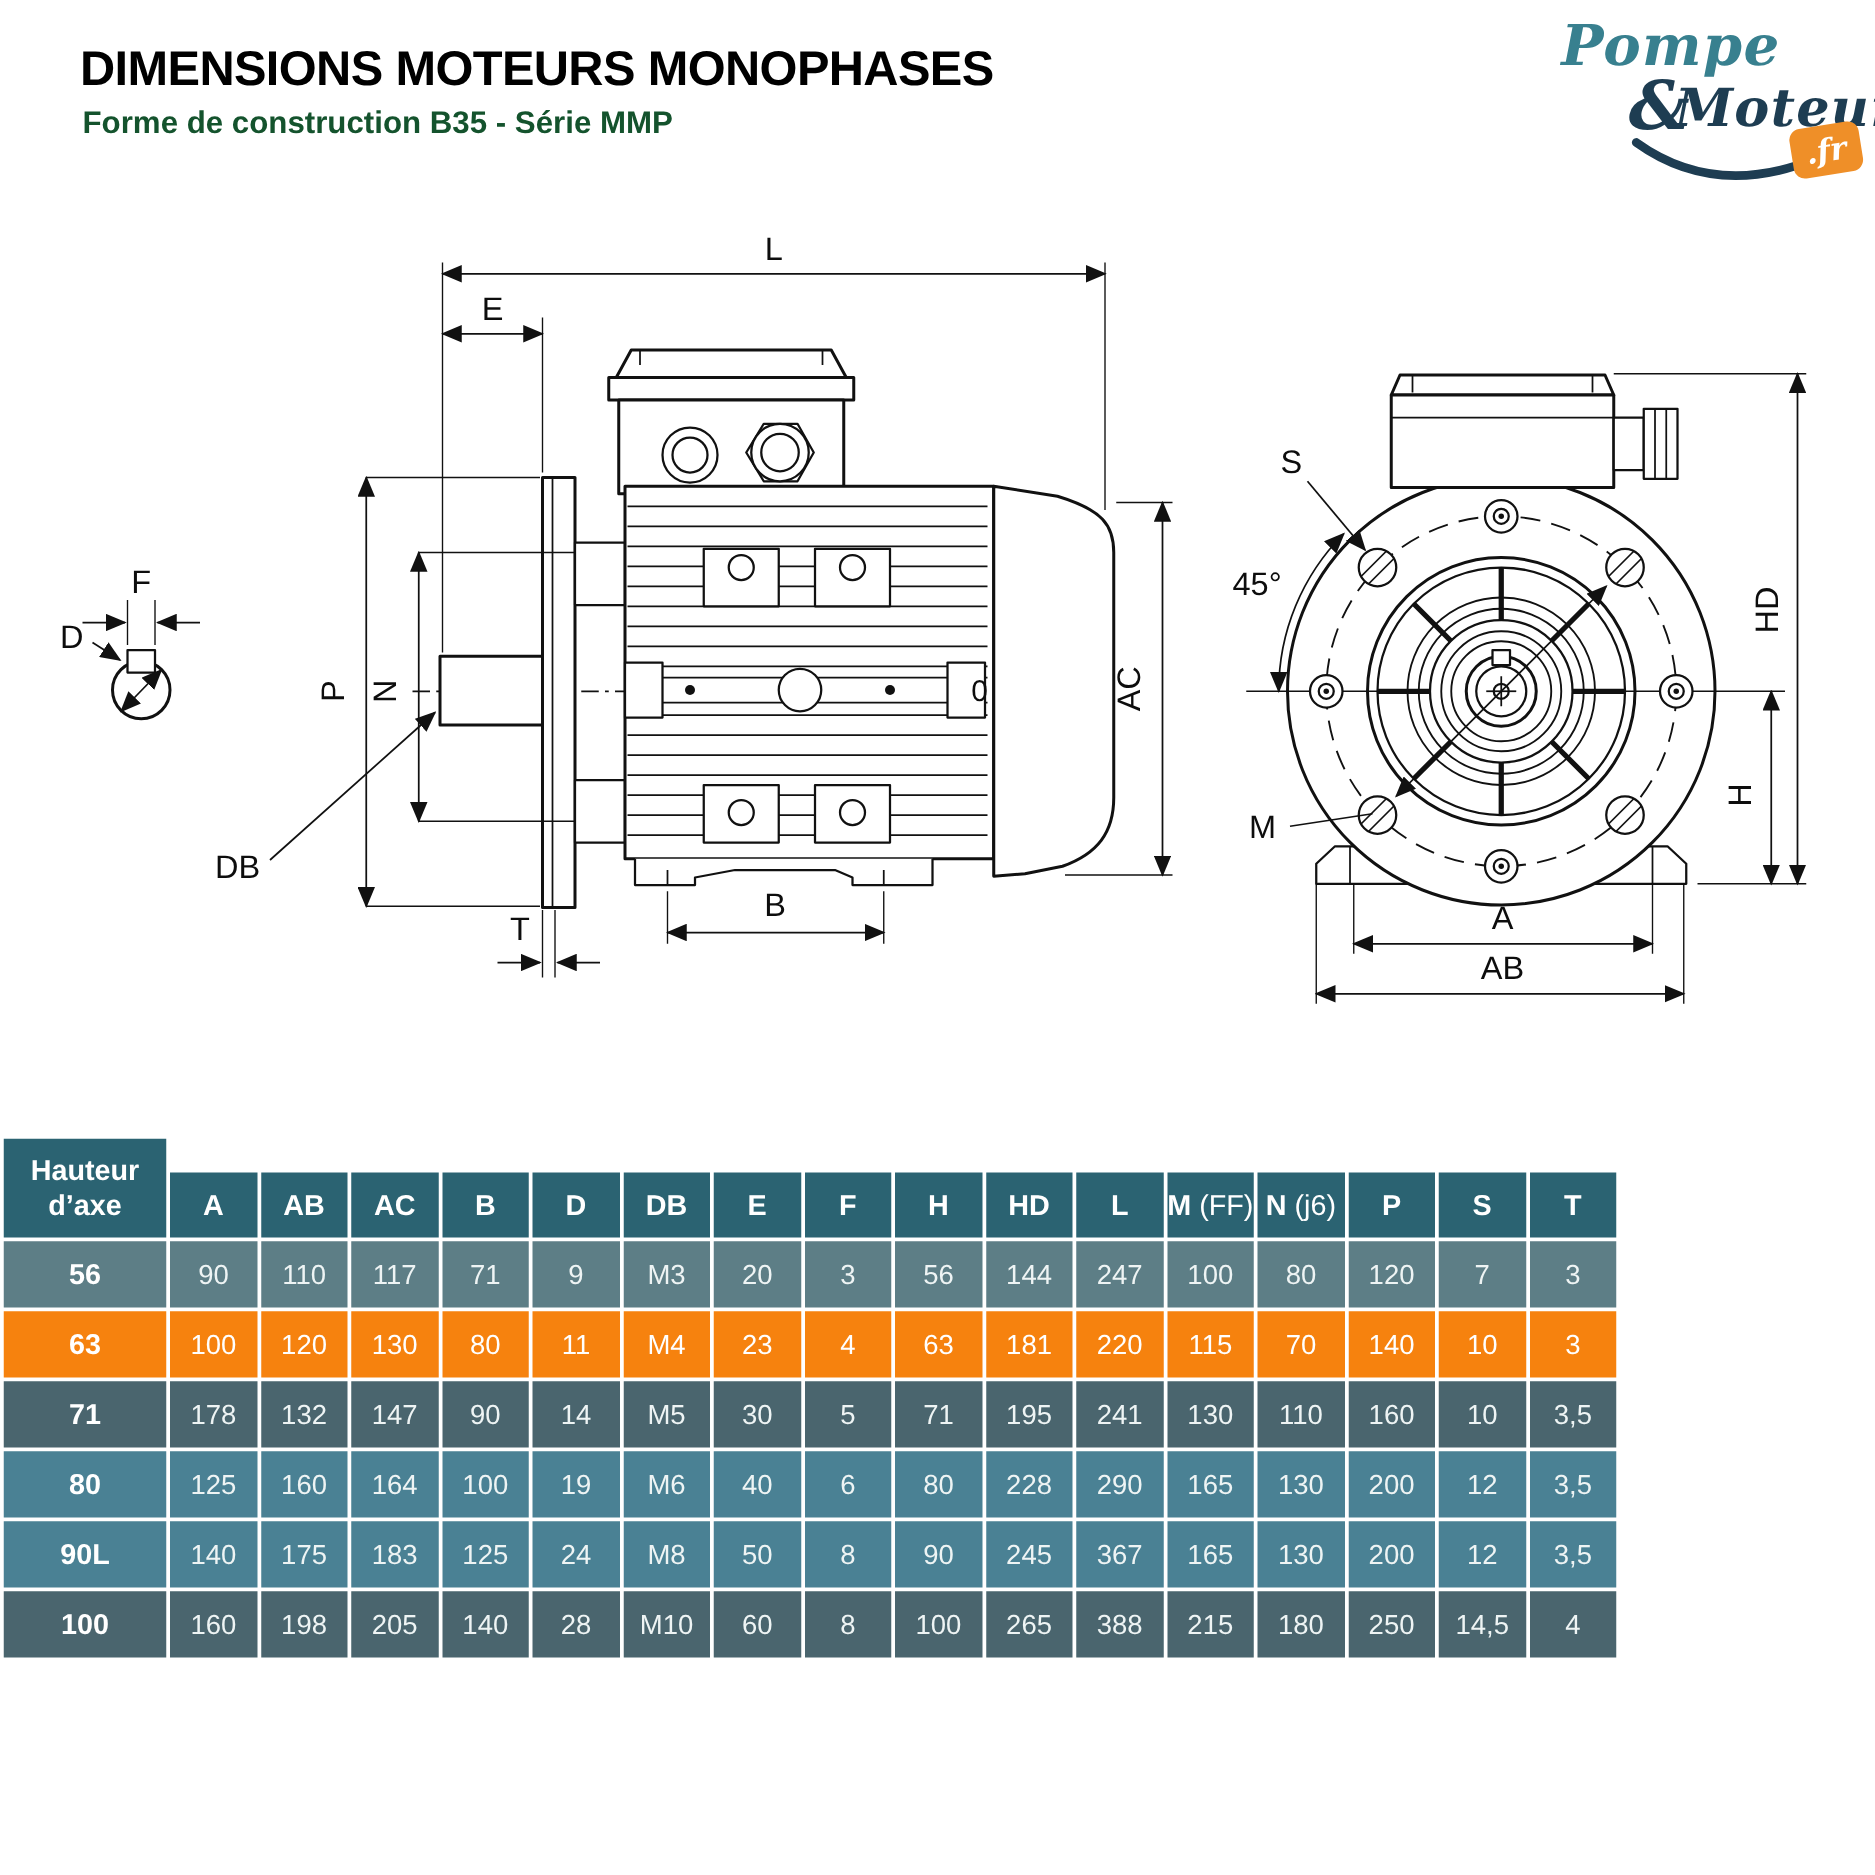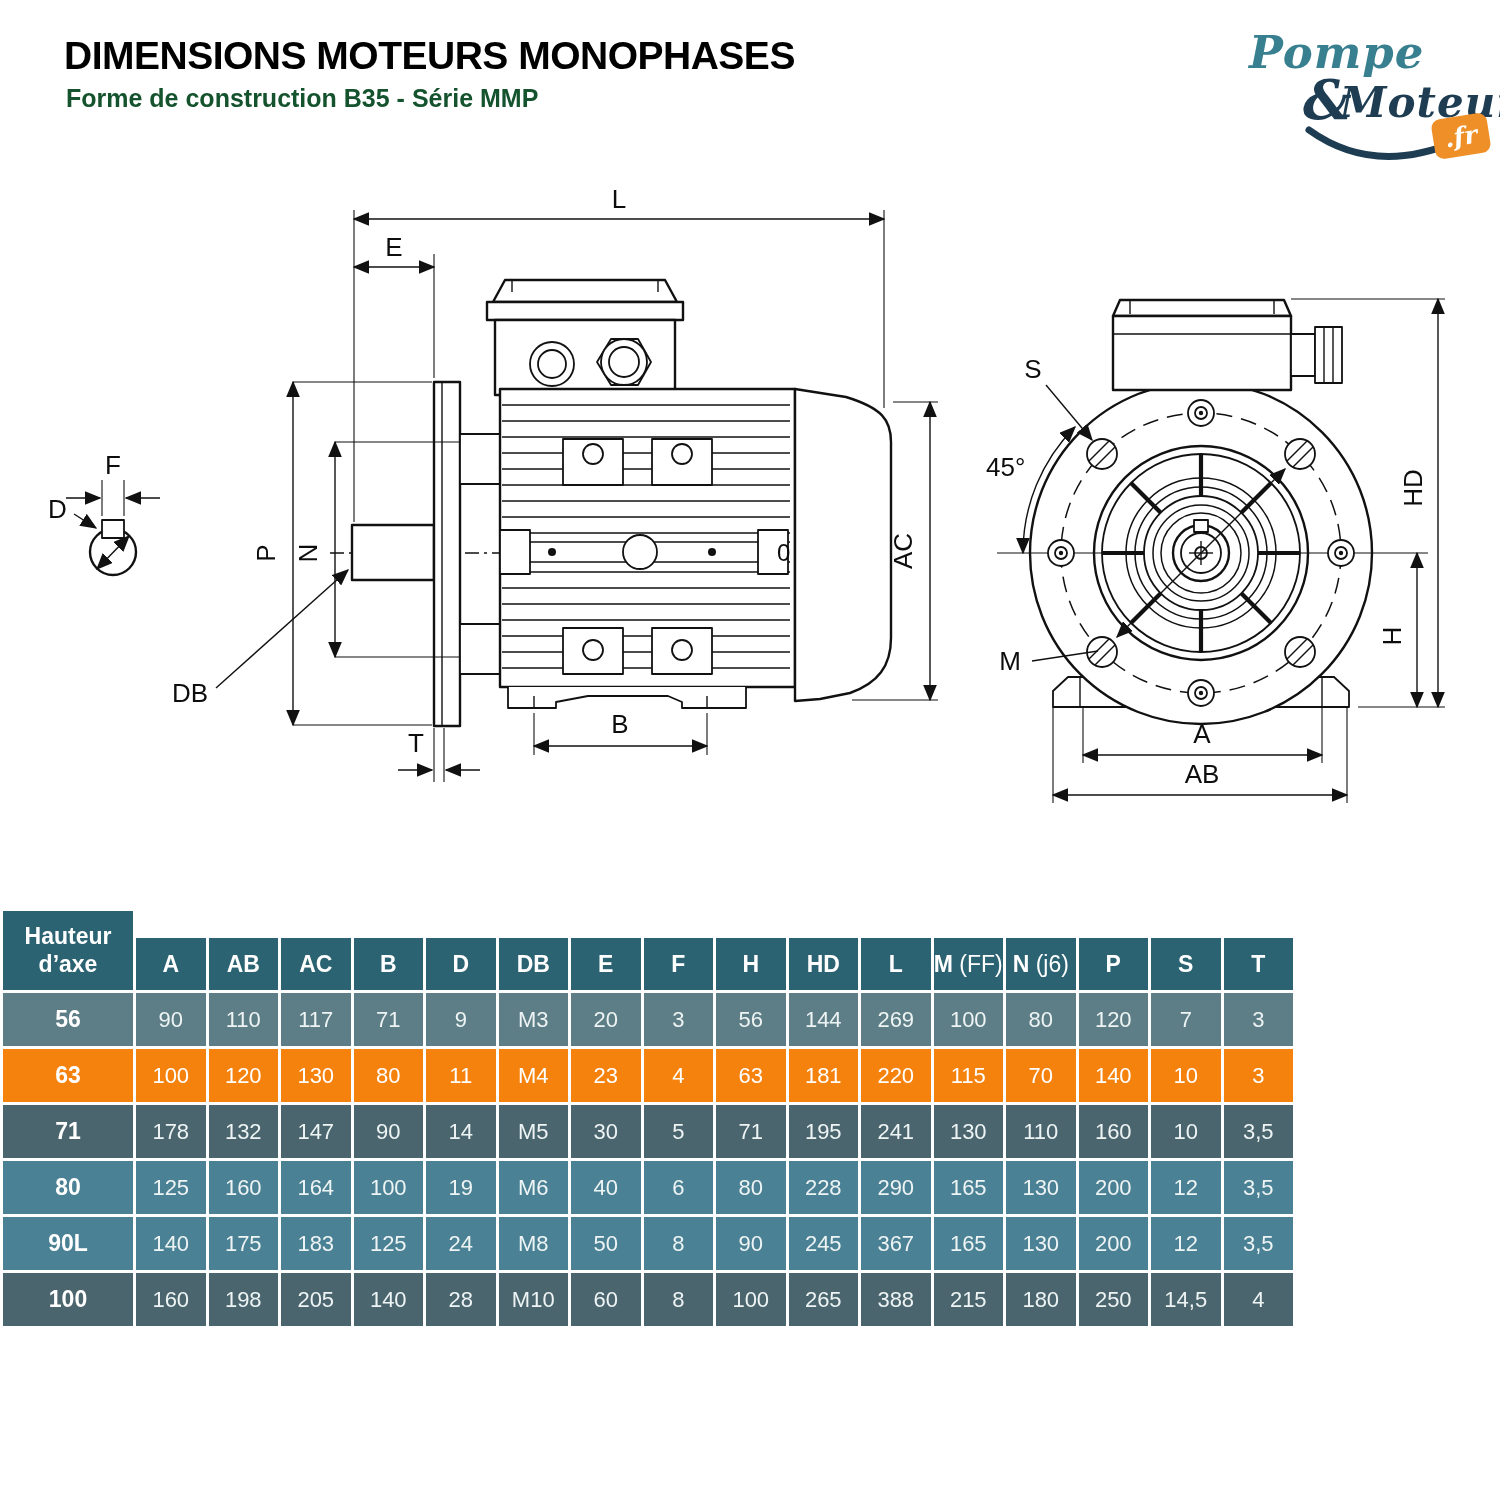--- a/index.html
+++ b/index.html
@@ -5,21 +5,21 @@
   html,body{margin:0;padding:0;background:#fff;}
   .page{position:relative;width:1500px;height:1500px;background:#fff;overflow:hidden;
         font-family:"Liberation Sans",sans-serif;color:#111;}
 
   
   .title{position:absolute;left:64px;top:34px;font-size:39px;font-weight:700;
          letter-spacing:-0.5px;color:#000;white-space:nowrap;}
   .subtitle{position:absolute;left:66px;top:84px;font-size:25px;font-weight:700;color:#14532d;}
 
   
-  .logo{position:absolute;left:1243px;top:24px;width:257px;height:158px;}
+  .logo{position:absolute;left:1243px;top:8px;width:257px;height:158px;}
   .logo-pompe{position:absolute;left:6px;top:2px;font-family:"DejaVu Serif",serif;
       font-style:italic;font-weight:700;font-size:45px;color:#38808f;letter-spacing:1px;}
   .logo-amp{position:absolute;left:60px;top:44px;font-family:"DejaVu Serif",serif;
       font-style:italic;font-weight:700;font-size:54px;color:#1e3d52;}
   .logo-moteur{position:absolute;left:97px;top:54px;font-family:"DejaVu Serif",serif;
       font-style:italic;font-weight:700;font-size:42px;color:#1e3d52;letter-spacing:1px;}
   .logo-swoosh{position:absolute;left:0;top:0;}
   .logo-fr{position:absolute;left:190px;top:92px;width:56px;height:40px;background:#ef8f28;
       border-radius:9px;transform:rotate(-9deg);display:flex;align-items:center;justify-content:center;
       color:#fff;font-size:25px;font-weight:700;font-family:"DejaVu Serif",serif;font-style:italic;}
@@ -349,21 +349,21 @@
             <td>90</td>
             <td>110</td>
             <td>117</td>
             <td>71</td>
             <td>9</td>
             <td>M3</td>
             <td>20</td>
             <td>3</td>
             <td>56</td>
             <td>144</td>
-            <td>269</td>
+            <td>247</td>
             <td>100</td>
             <td>80</td>
             <td>120</td>
             <td>7</td>
             <td>3</td>
           </tr>
           <tr class="row-highlight">
             <th>63</th>
             <td>100</td>
             <td>120</td>

